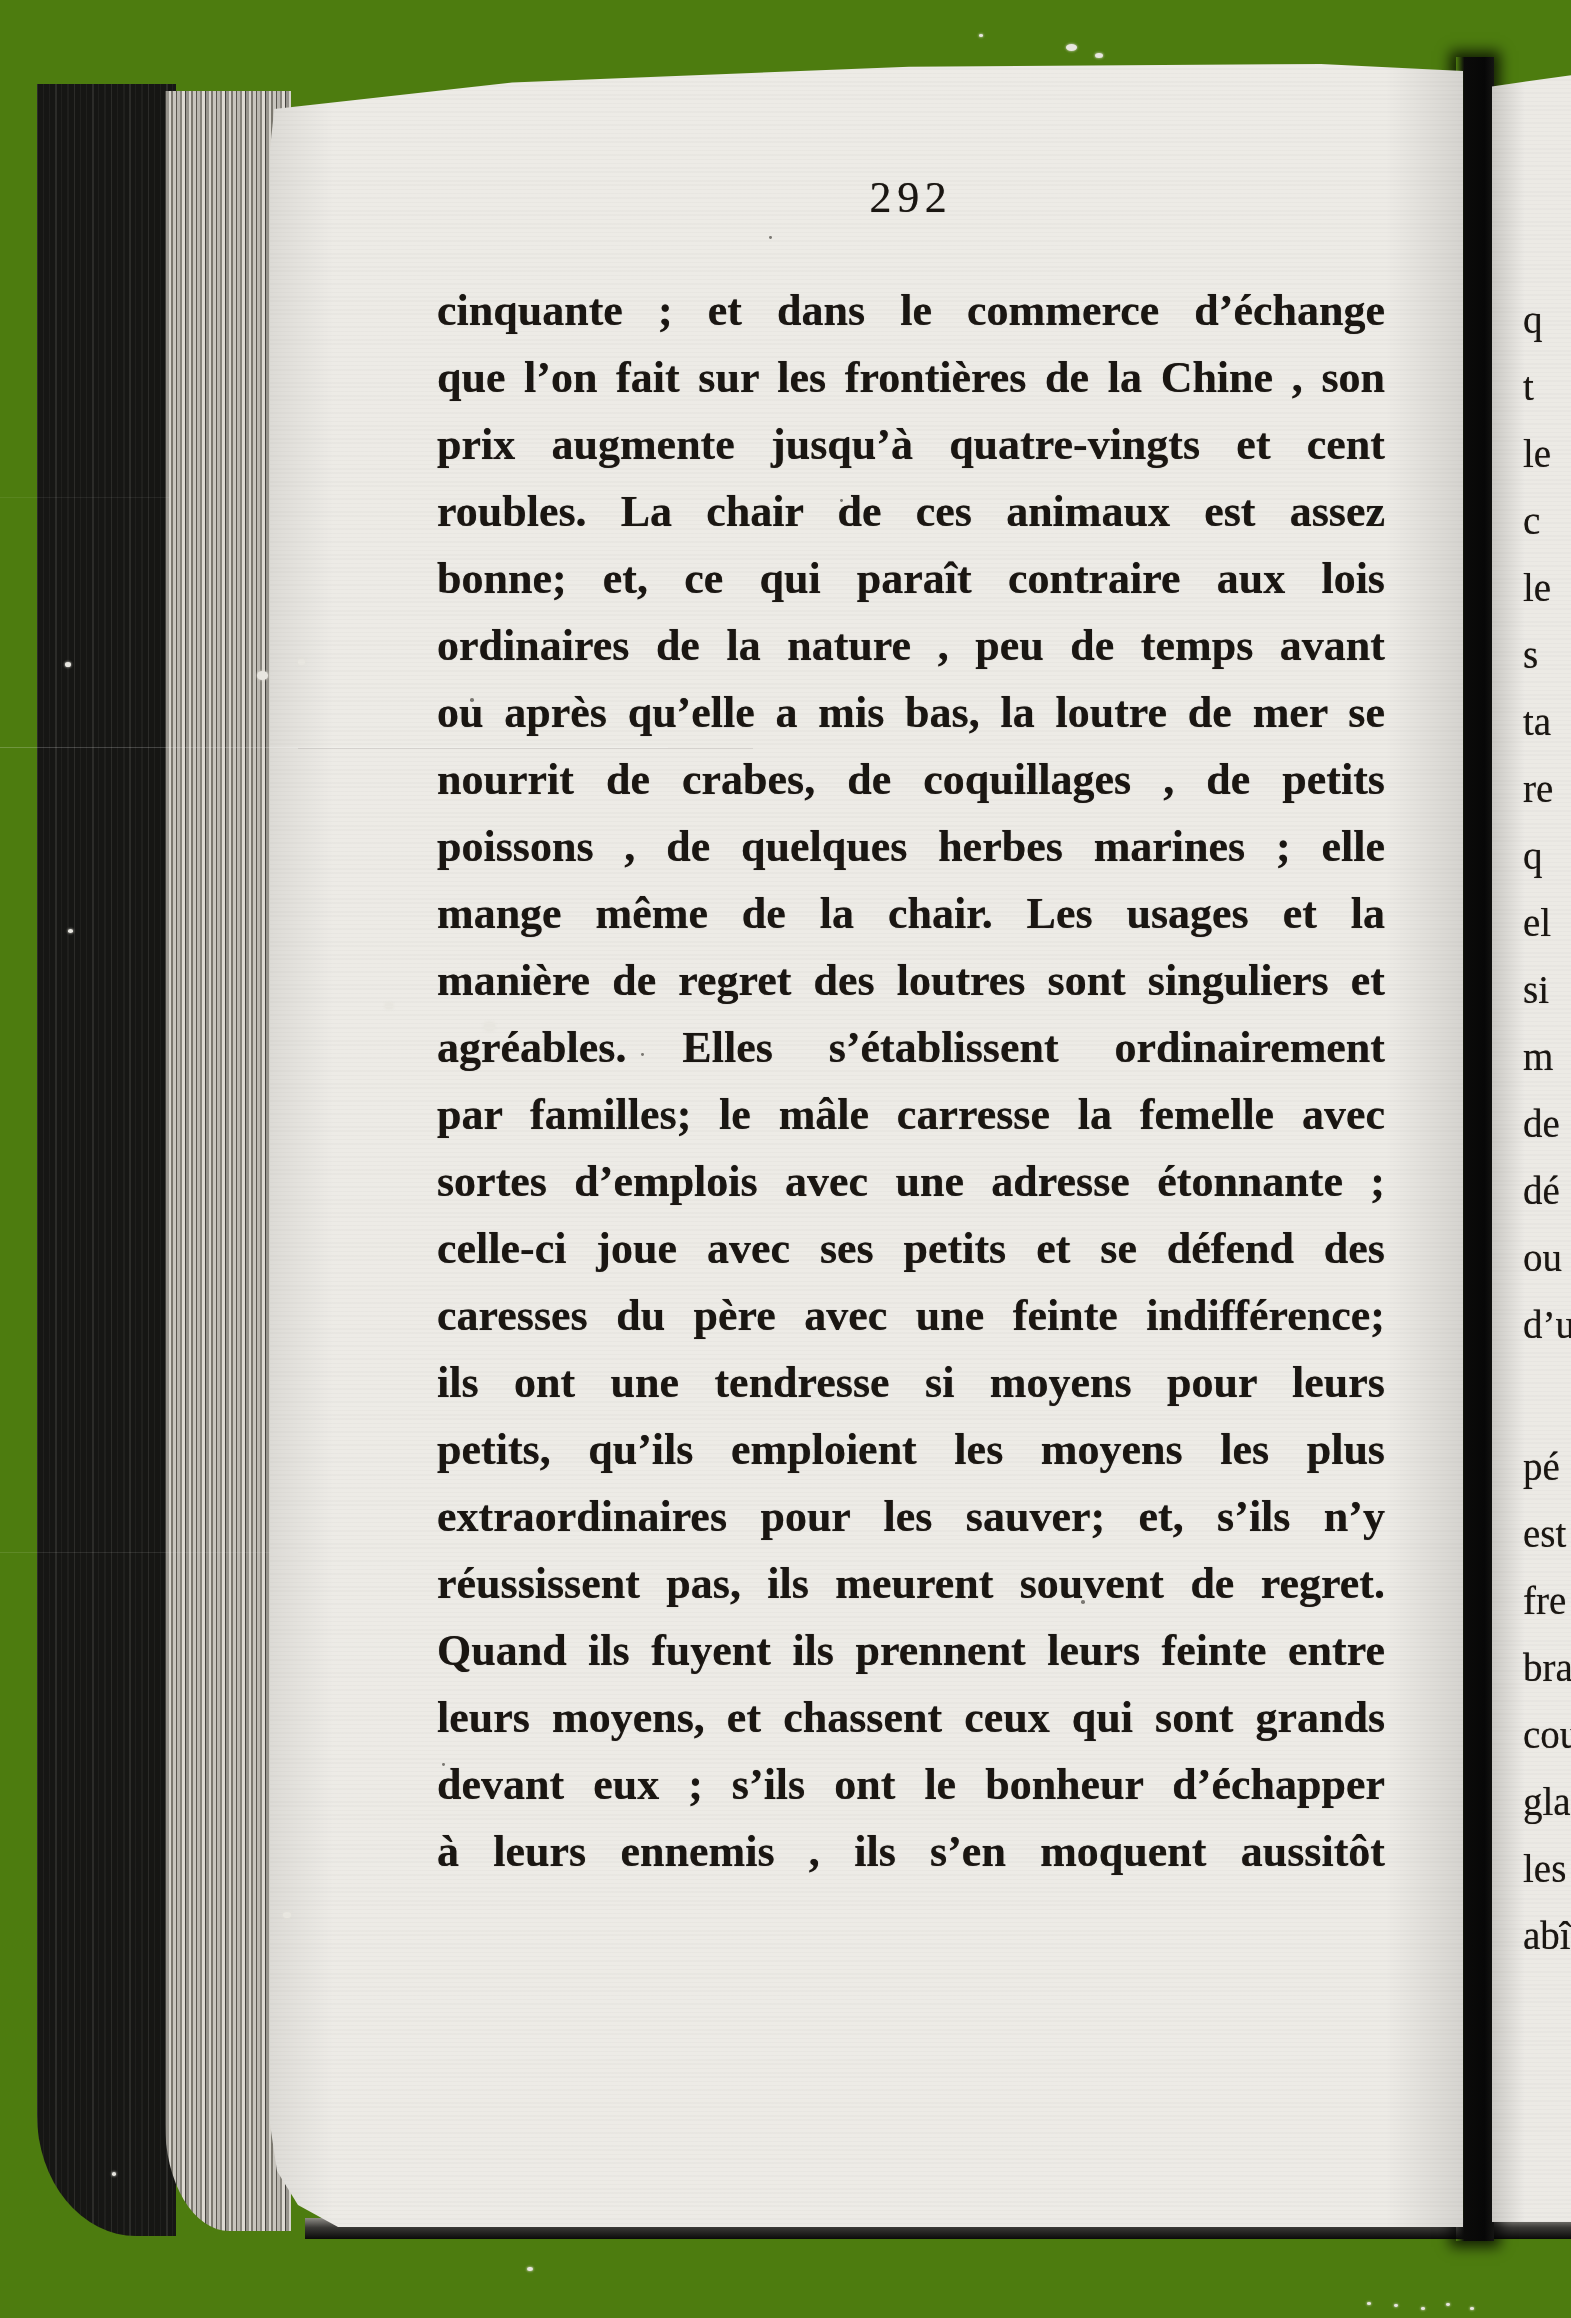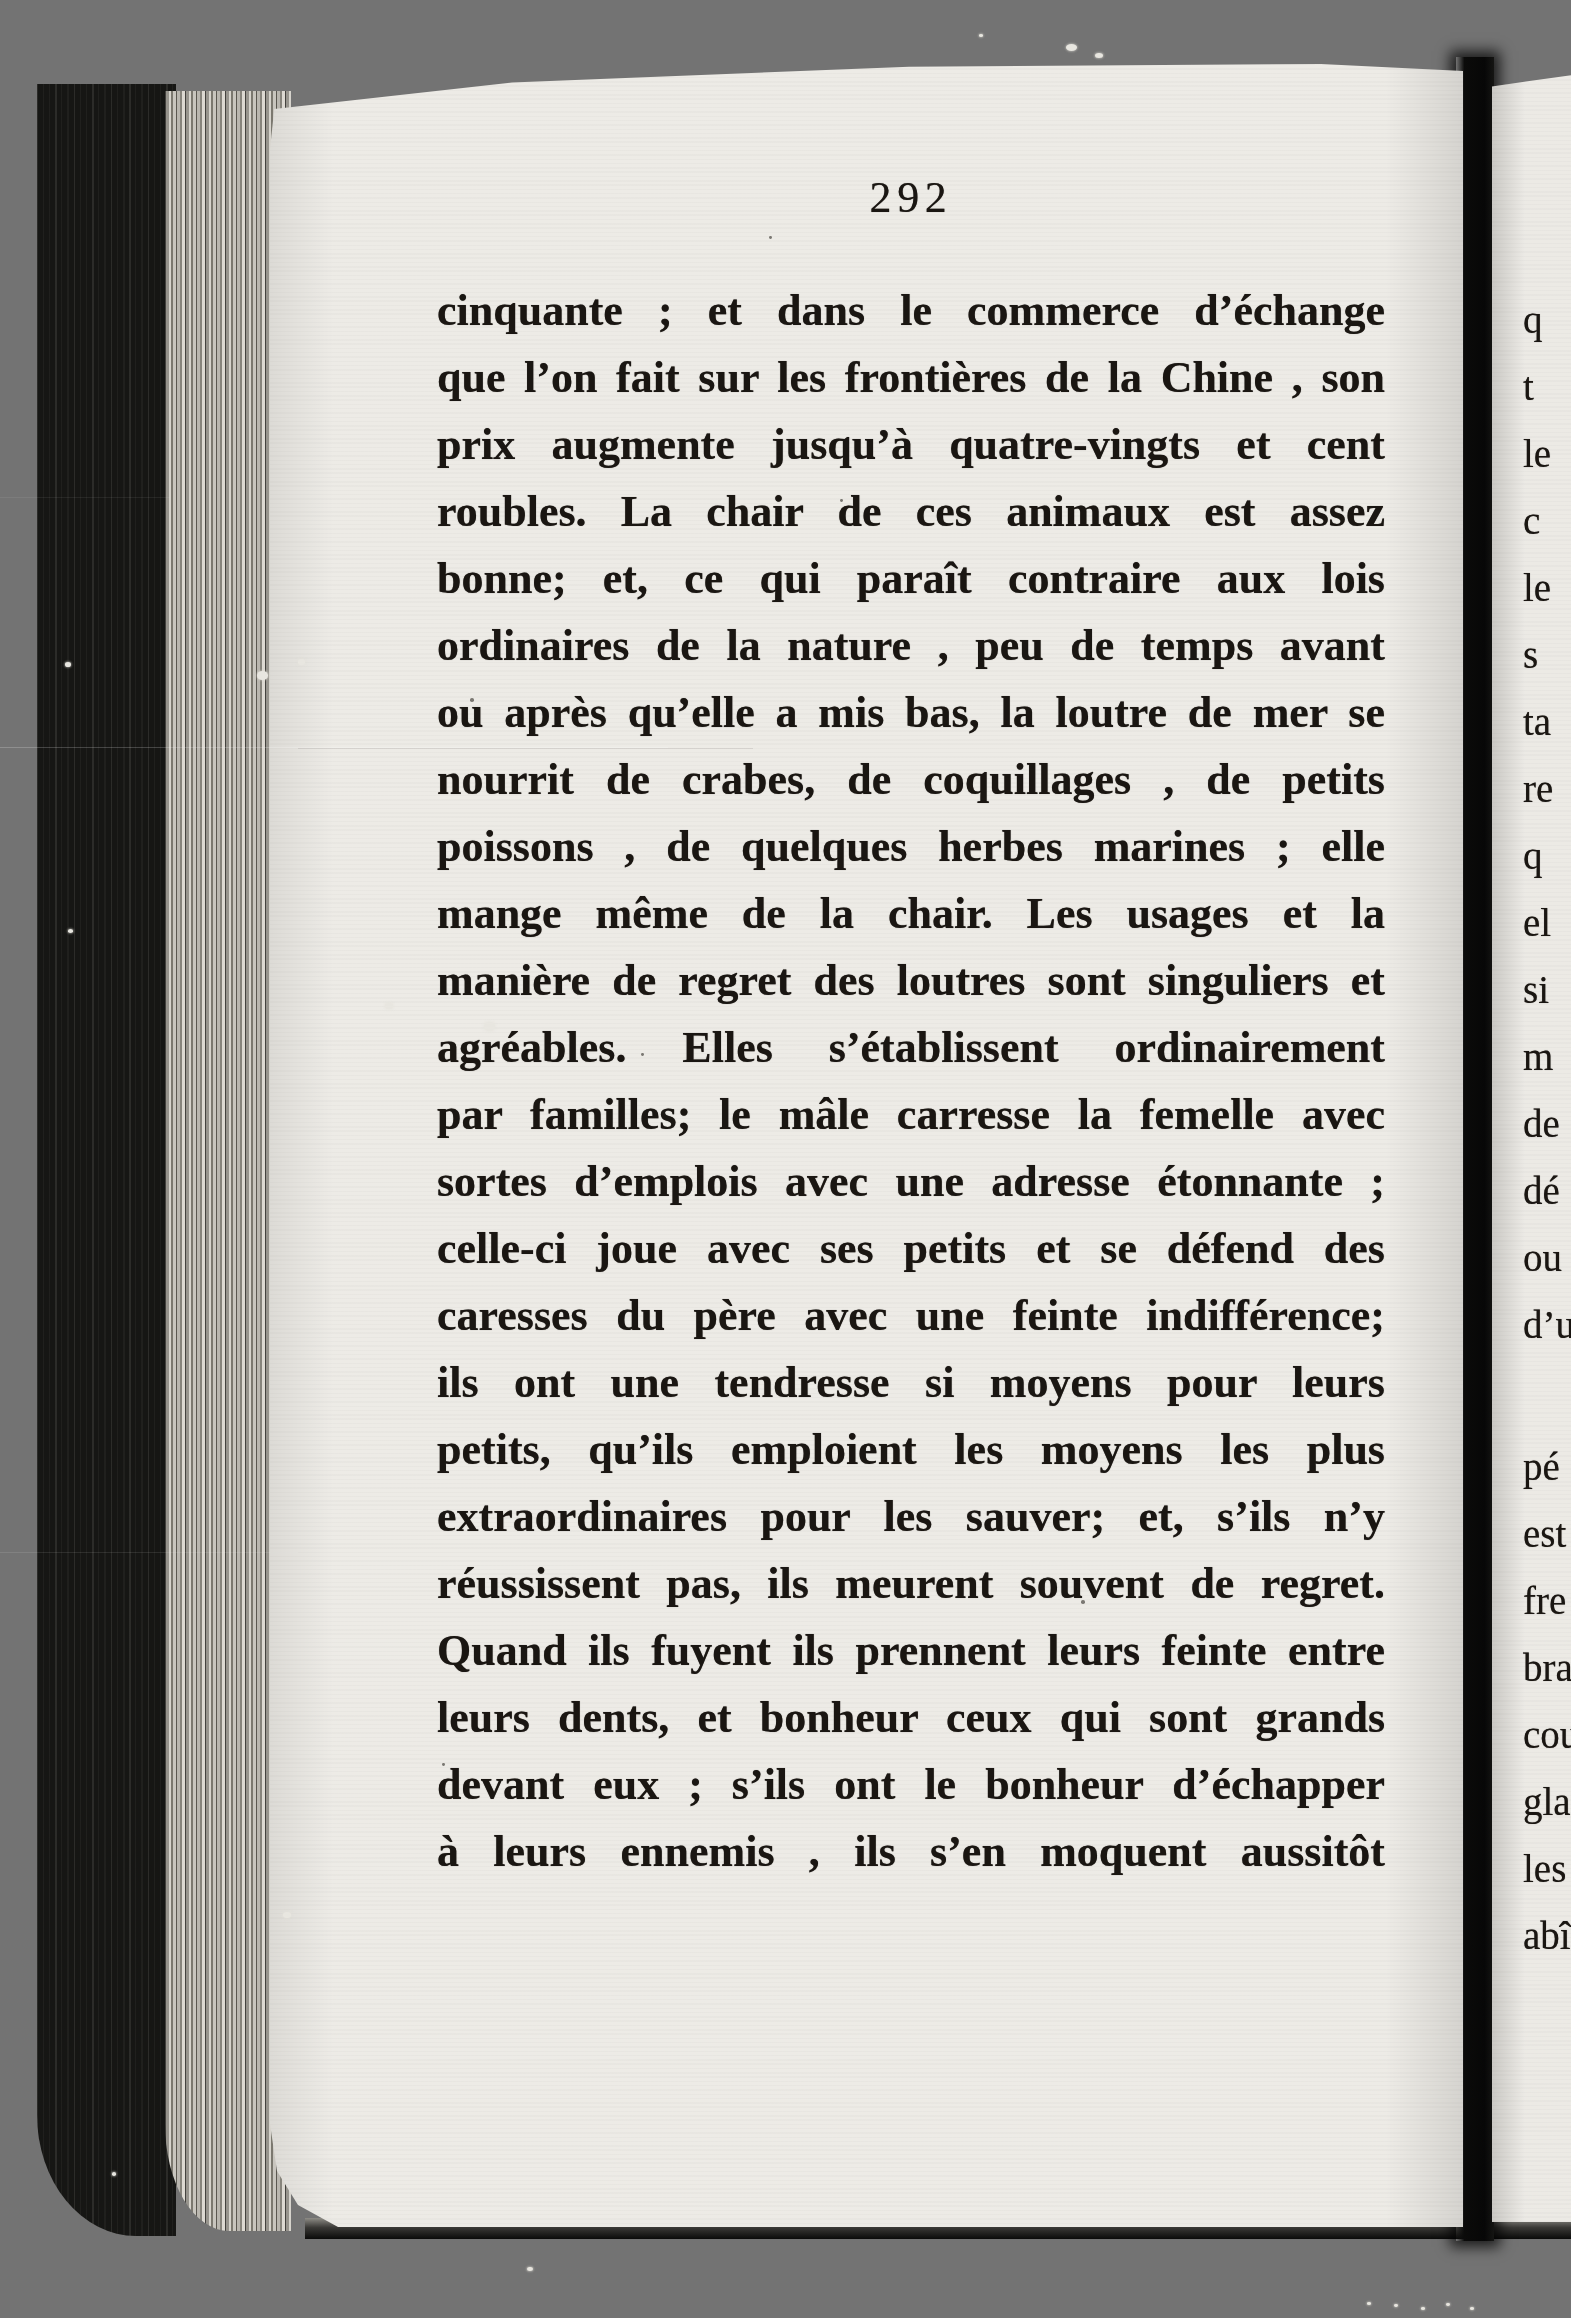--- a/index.html
+++ b/index.html
@@ -1,18 +1,18 @@
 <!DOCTYPE html>
 <html style="font-size:11.4px"><head>
 <meta charset="utf-8">
 <style>
   html,body{margin:0;padding:0;background:#000;}
   .screen{
     position:relative; width:1571px; height:2319px;
-    background:#737373; overflow:hidden;
+    background:#4d7c0f; overflow:hidden;
     font-family:"Liberation Serif","DejaVu Serif",serif;
   }
   
   .edge-dark{
     position:absolute; left:37px; top:84px; width:139px; height:2152px;
     background:
       repeating-linear-gradient(90deg,
         rgba(190,188,180,0.13) 0 1.4px, rgba(0,0,0,0) 1.4px 5.7px,
         rgba(150,148,140,0.08) 5.7px 7px, rgba(0,0,0,0) 7px 12px,
         rgba(120,118,112,0.10) 12px 13.5px, rgba(0,0,0,0) 13.5px 18.5px),
@@ -116,21 +116,21 @@
         <div class="text-line">agréables. Elles s’établissent ordinairement</div>
         <div class="text-line">par familles; le mâle carresse la femelle avec</div>
         <div class="text-line">sortes d’emplois avec une adresse étonnante ;</div>
         <div class="text-line">celle-ci joue avec ses petits et se défend des</div>
         <div class="text-line">caresses du père avec une feinte indifférence;</div>
         <div class="text-line">ils ont une tendresse si moyens pour leurs</div>
         <div class="text-line">petits, qu’ils emploient les moyens les plus</div>
         <div class="text-line">extraordinaires pour les sauver; et, s’ils n’y</div>
         <div class="text-line">réussissent pas, ils meurent souvent de regret.</div>
         <div class="text-line">Quand ils fuyent ils prennent leurs feinte entre</div>
-        <div class="text-line">leurs dents, et bonheur ceux qui sont grands</div>
+        <div class="text-line">leurs moyens, et chassent ceux qui sont grands</div>
         <div class="text-line">devant eux ; s’ils ont le bonheur d’échapper</div>
         <div class="text-line">à leurs ennemis , ils s’en moquent aussitôt</div>
       </div>
   </div>
 
   <div class="page-right">
     <div class="frag-col-top">
         <div class="frag-line">q</div>
         <div class="frag-line">t</div>
         <div class="frag-line">le</div>

